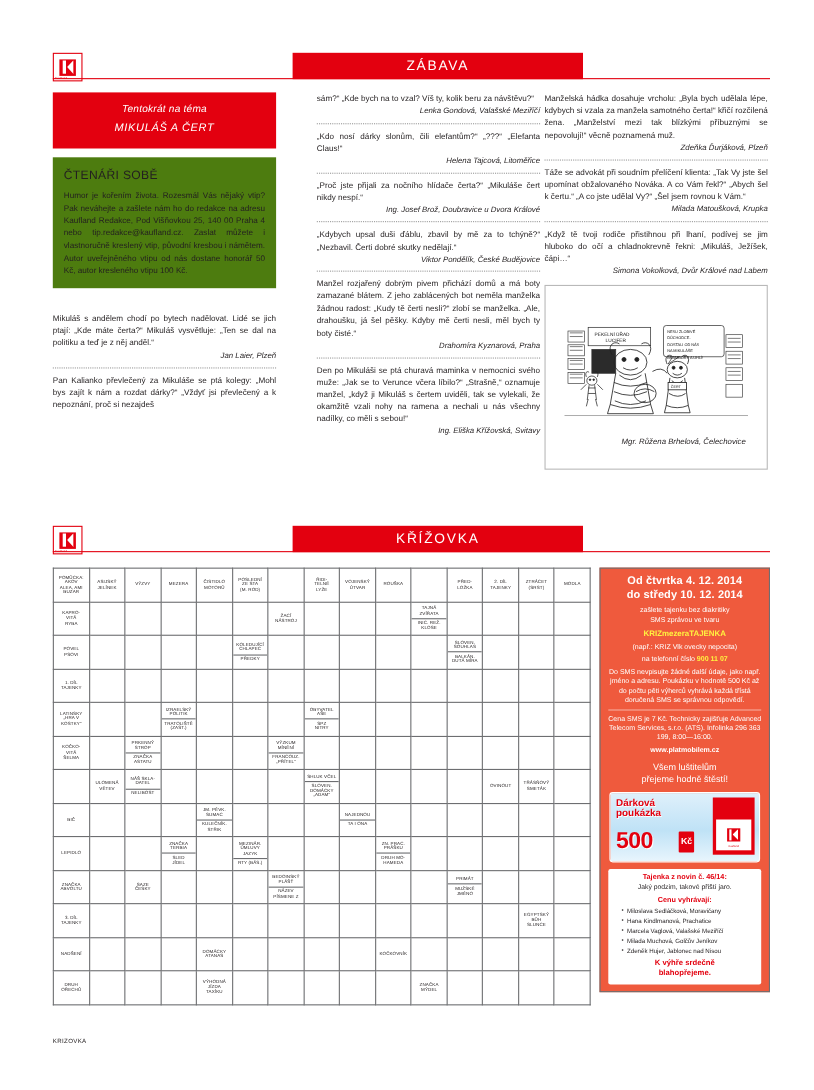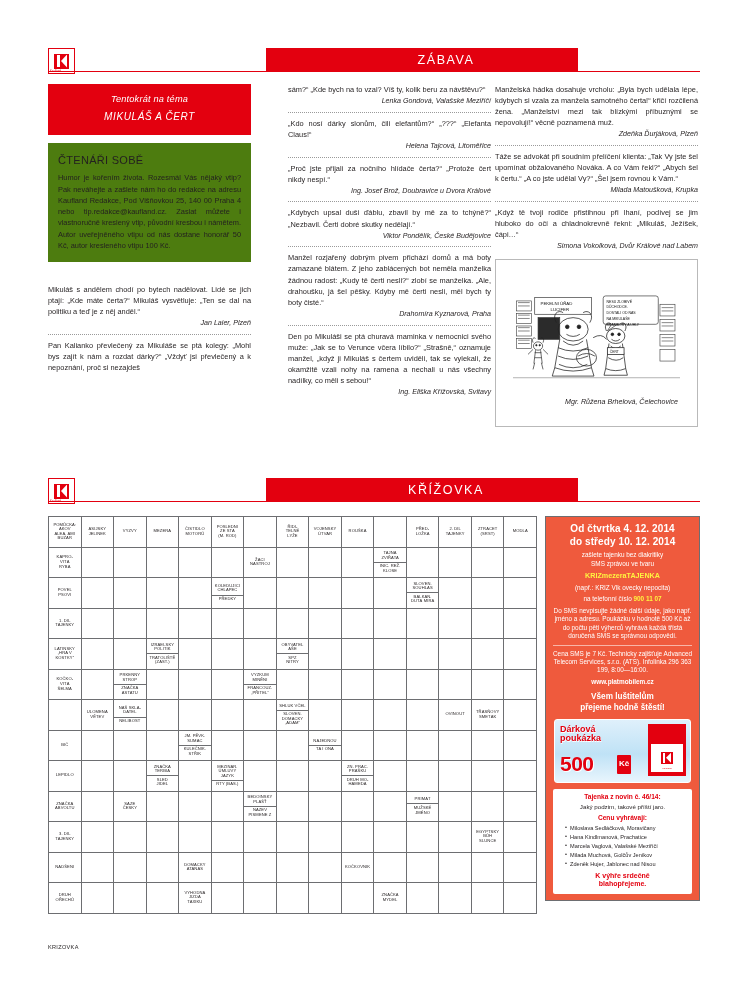--- a/index.html
+++ b/index.html
@@ -30,21 +30,21 @@
   }
   .logo-inner:after{
     content:"";position:absolute;left:7px;top:1px;width:6px;height:13px;background:#fff;
     clip-path:polygon(100% 0,100% 100%,0 50%);
   }
   .logo-cap{position:absolute;left:1px;bottom:0.5px;font-size:2.6px;color:#e3000f;letter-spacing:.1px;}
   .band-title{
     position:absolute;top:0;left:218px;width:264px;height:24px;
     background:#e3000f;color:#fff;
     font-size:12.5px;letter-spacing:1.6px;
-    display:flex;align-items:center;justify-content:center;padding-left:48px;
+    display:flex;align-items:center;justify-content:center;
   }
 
   
   .top-area{position:absolute;left:48px;top:84px;width:652px;height:378px;}
   .col{position:absolute;top:0;width:203px;font-size:7.4px;line-height:1.5;text-align:justify;}
   .col.c1{left:0;}
   .col.c2{left:240px;}
   .col.c3{left:447px;}
 
   .theme-box{
@@ -97,21 +97,21 @@
     box-sizing:border-box;
     padding:5px 5px 6px 5px;
     font-size:6.4px;line-height:1.32;text-align:center;
   }
   .promo .strong{font-weight:bold;}
   .promo .big{font-size:10px;font-weight:bold;letter-spacing:.1px;}
   .promo .yellow{color:#fff33f;font-weight:bold;}
   .promo .y2{color:#fff33f;font-weight:bold;font-size:7.2px;}
   .promo p{margin:0 0 3px 0;}
   .promo .hr{border:0;border-top:0.6px solid rgba(255,255,255,.55);margin:4px 2px;}
-  .promo .wish{font-size:8.2px;font-weight:bold;line-height:1.3;margin:6px 0 5px 0;}
+  .promo .wish{font-size:8.2px;font-weight:normal;line-height:1.3;margin:6px 0 5px 0;}
 
   .voucher{
     background:linear-gradient(180deg,#dff0fb 0%,#bfe2f6 55%,#e8f5fd 100%);
     border:1px solid #ffffff;border-radius:3px;
     height:62px;margin:0 3px 6px 3px;position:relative;
   }
   .voucher .vtxt{
     position:absolute;left:5px;top:5px;color:#e3000f;font-weight:bold;
     font-size:9px;line-height:1.05;text-align:left;
     text-shadow:0.6px 0.6px 0 #fff;
@@ -195,21 +195,21 @@
         <p>sám?“ „Kde bych na to vzal? Víš ty, kolik beru za návštěvu?“</p>
         <span class="sig">Lenka Gondová, Valašské Meziříčí</span>
       </div>
       <hr class="sep">
       <div class="joke">
         <p>„Kdo nosí dárky slonům, čili elefantům?“ „???“ „Elefanta Claus!“</p>
         <span class="sig">Helena Tajcová, Litoměřice</span>
       </div>
       <hr class="sep">
       <div class="joke">
-        <p>„Proč jste přijali za nočního hlídače čerta?“ „Protože čert nikdy nespí.“</p>
+        <p>„Proč jste přijali za nočního hlídače čerta?“ „Mikuláše čert nikdy nespí.“</p>
         <span class="sig">Ing. Josef Brož, Doubravice u Dvora Králové</span>
       </div>
       <hr class="sep">
       <div class="joke">
         <p>„Kdybych upsal duši ďáblu, zbavil by mě za to tchýně?“ „Nezbavil. Čerti dobré skutky nedělají.“</p>
         <span class="sig">Viktor Pondělík, České Budějovice</span>
       </div>
       <hr class="sep">
       <div class="joke">
         <p>Manžel rozjařený dobrým pivem přichází domů a má boty zamazané blátem. Z jeho zablácených bot neměla manželka žádnou radost: „Kudy tě čerti nesli?“ zlobí se manželka. „Ale, drahoušku, já šel pěšky. Kdyby mě čerti nesli, měl bych ty boty čisté.“</p>

